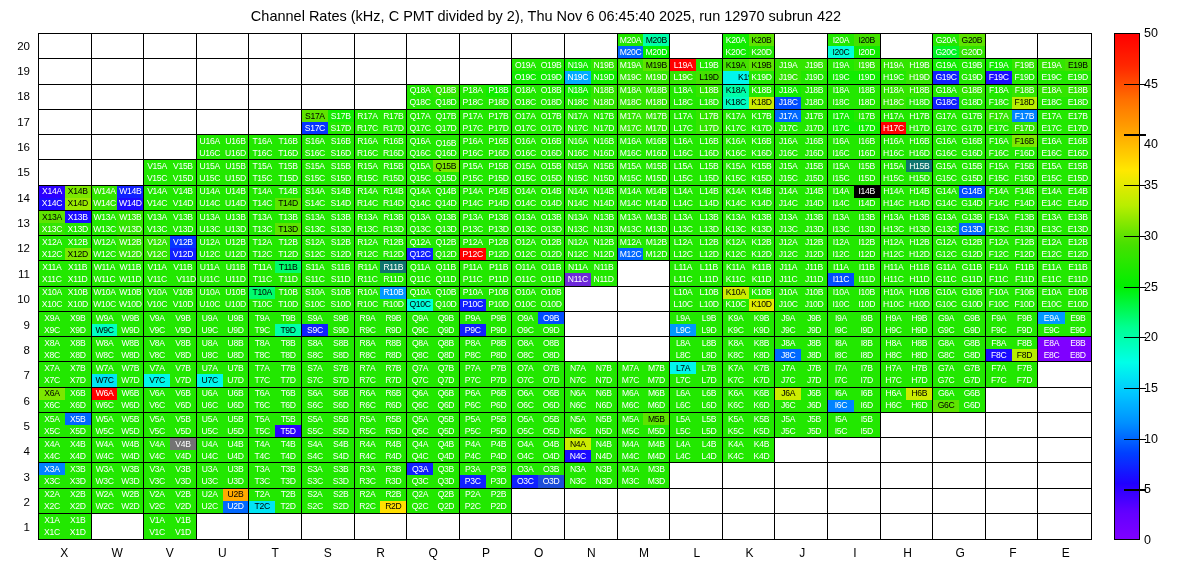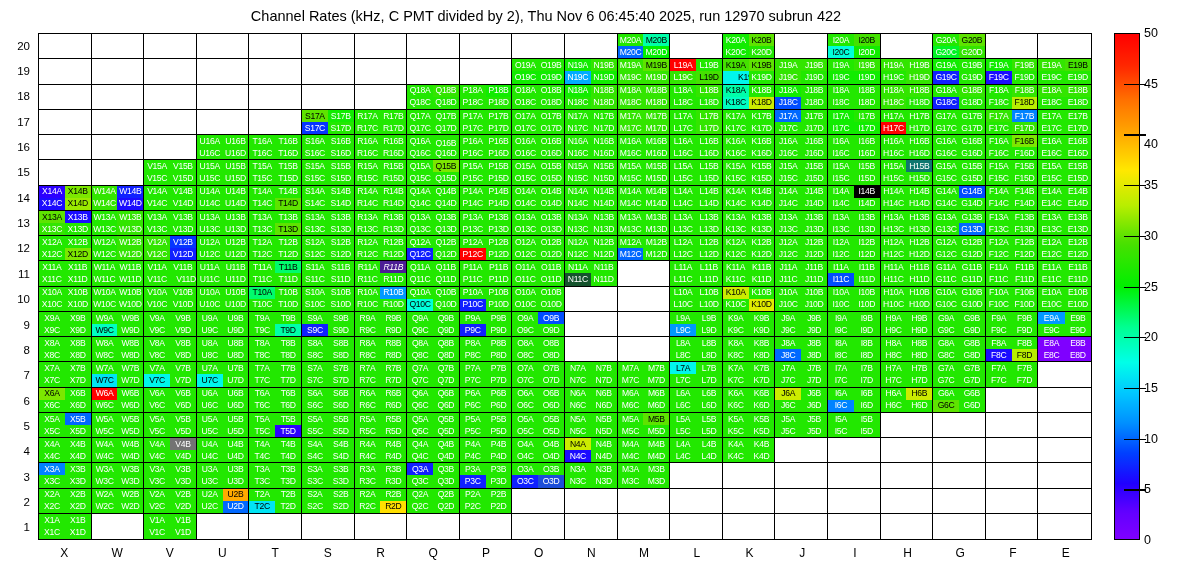--- a/index.html
+++ b/index.html
@@ -2127,21 +2127,21 @@
             <span>S11C</span>
           </div>
           <div class="sub" style="background: rgb(34, 232, 0); color: rgb(255, 255, 255);">
             <span>S11D</span>
           </div>
         </div>
         <div class="cell">
           <div class="sub" style="background: rgb(34, 232, 0); color: rgb(255, 255, 255);">
             <span>R11A</span>
           </div>
-          <div class="sub" style="background: #4c1d95; color: rgb(255, 255, 255); font-style: italic;">
+          <div class="sub" style="background: #0f766e; color: rgb(255, 255, 255);">
             <span>R11B</span>
           </div>
           <div class="sub" style="background: rgb(34, 232, 0); color: rgb(255, 255, 255);">
             <span>R11C</span>
           </div>
           <div class="sub" style="background: rgb(34, 232, 0); color: rgb(255, 255, 255);">
             <span>R11D</span>
           </div>
         </div>
         <div class="cell">
@@ -2186,21 +2186,21 @@
             <span>O11D</span>
           </div>
         </div>
         <div class="cell">
           <div class="sub" style="background: rgb(34, 232, 0); color: rgb(255, 255, 255);">
             <span>N11A</span>
           </div>
           <div class="sub" style="background: rgb(34, 232, 0); color: rgb(255, 255, 255);">
             <span>N11B</span>
           </div>
-          <div class="sub" style="background: #14532d; color: rgb(255, 255, 255);">
+          <div class="sub" style="background: #6d28d9; color: rgb(255, 255, 255);">
             <span>N11C</span>
           </div>
           <div class="sub" style="background: rgb(34, 232, 0); color: rgb(255, 255, 255);">
             <span>N11D</span>
           </div>
         </div>
         <div class="cell"></div>
         <div class="cell">
           <div class="sub" style="background: rgb(34, 232, 0); color: rgb(255, 255, 255);">
             <span>L11A</span>

